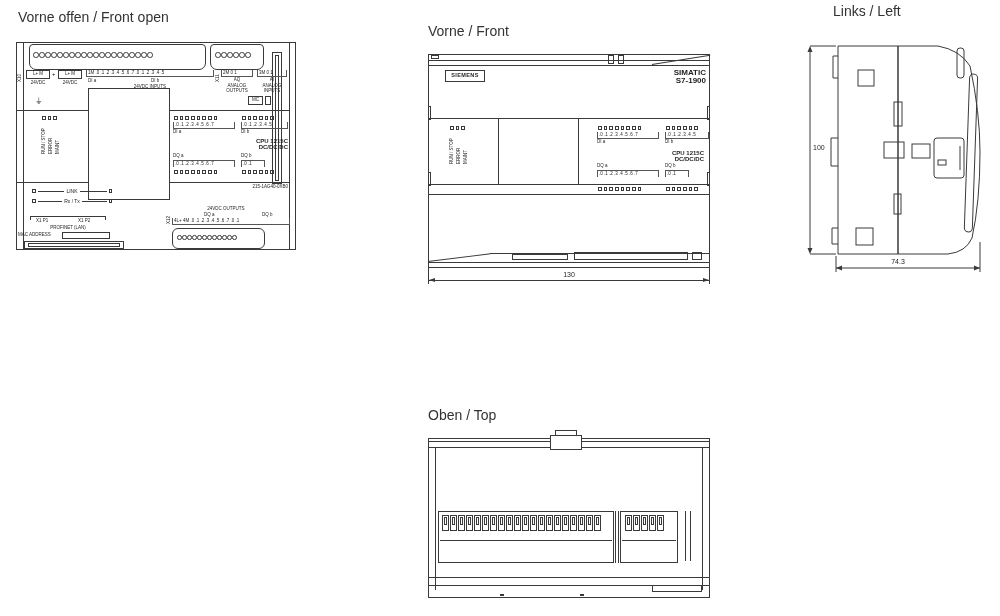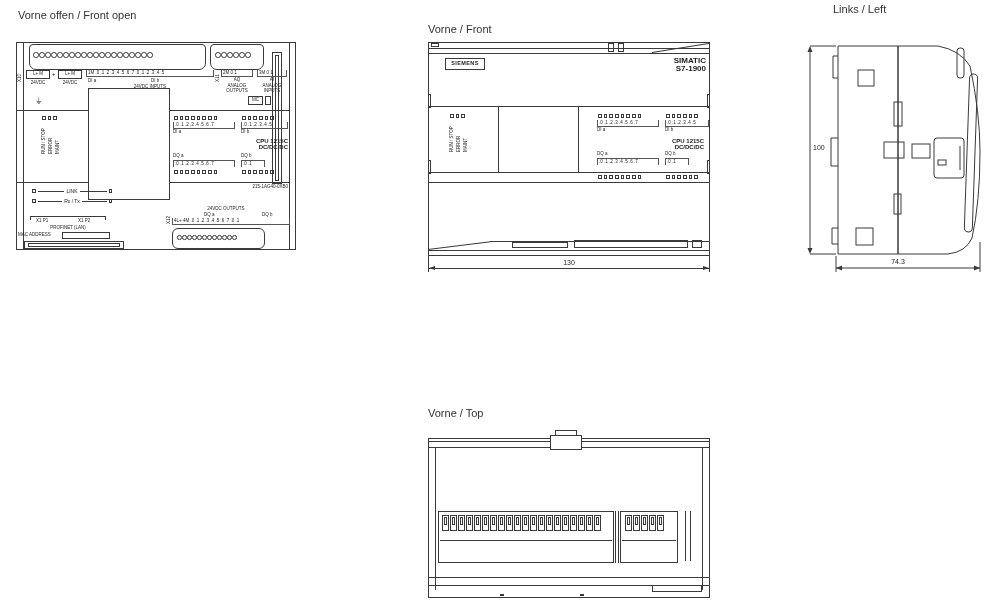--- a/index.html
+++ b/index.html
@@ -8,21 +8,21 @@
 .v{position:absolute}
 .bx{position:absolute;border:1px solid #3a3a3a}
 .ln{position:absolute;background:#3a3a3a}
 .t{position:absolute;font-size:6px;line-height:1.05;color:#1d1d1d;white-space:nowrap}
 .t45{font-size:4.5px}
 .w{white-space:normal;text-align:center;line-height:1.1}
 .vt{transform:rotate(-90deg);transform-origin:0 0}
 .b{font-weight:bold}
 .tr{text-align:right}
 .tc{text-align:center}
-.title{position:absolute;font-size:11px;color:#333;white-space:nowrap}
+.title{position:absolute;font-size:14px;color:#333;white-space:nowrap}
 .leds{position:absolute;display:flex;gap:2.2px}
 .leds i{width:3.5px;height:3.5px;border:1px solid #3a3a3a;flex:none}
 .circ{position:absolute;display:flex;align-items:center;gap:.5px}
 .circ i{width:5.5px;height:5.5px;border:1px solid #3a3a3a;border-radius:50%;flex:none}
 .circ.sm i{width:4.5px;height:4.5px}
 .br{position:absolute;border:1px solid #555;border-top:none;font-size:4.5px;white-space:nowrap;padding:0 1px;line-height:6px;height:7px;color:#1d1d1d}
 .br.up{border-top:1px solid #555;border-bottom:none}
 .term{position:absolute;display:flex;gap:1px}
 .term i{width:7px;height:16px;border:1px solid #3a3a3a;position:relative;flex:none}
 .term i::after{content:"";position:absolute;left:1px;right:1px;top:1px;height:6px;border:1px solid #3a3a3a}
@@ -34,21 +34,21 @@
 .arr.r{border-left:6px solid #3a3a3a}
 svg{position:absolute;overflow:visible}
 i{font-style:normal}
 </style>
 </head>
 <body>
 
 <div class="title" style="left:18px;top:9px">Vorne offen / Front open</div>
 <div class="title" style="left:428px;top:23px">Vorne / Front</div>
 <div class="title" style="left:833px;top:3px">Links / Left</div>
-<div class="title" style="left:428px;top:407px">Vorne / Top</div>
+<div class="title" style="left:428px;top:407px">Oben / Top</div>
 
 <div class="v" style="left:16px;top:42px;width:282px;height:212px">
   <div class="bx" style="left:0;top:0;width:280px;height:208px"></div>
   <div class="ln" style="left:7px;top:1px;width:1px;height:206px"></div>
   <div class="ln" style="left:273px;top:1px;width:1px;height:206px"></div>
 
   <div class="bx" style="left:13px;top:2px;width:177px;height:26px;border-radius:4px 4px 7px 7px"></div>
   <div class="circ" style="left:17px;top:10px">
       <i></i>
       <i></i>
@@ -212,21 +212,21 @@
       <i></i>
       <i></i>
       <i></i>
       <i></i>
       <i></i>
       <i></i>
       <i></i>
     </div>
 </div>
 
-<div class="v" style="left:428px;top:42px;width:284px;height:216px">
+<div class="v" style="left:428px;top:54px;width:284px;height:216px">
   <div class="bx" style="left:0;top:0;width:282px;height:214px"></div>
   <div class="ln" style="left:1px;top:6px;width:280px;height:1px"></div>
   <div class="ln" style="left:1px;top:11px;width:280px;height:1px"></div>
   <div class="bx" style="left:3px;top:1px;width:8px;height:4px"></div>
   <div class="bx" style="left:180px;top:1px;width:6px;height:9px"></div>
   <div class="bx" style="left:190px;top:1px;width:6px;height:9px"></div>
   <div class="ln" style="left:224px;top:10px;width:59px;height:1px;transform:rotate(-9deg);transform-origin:0 100%"></div>
 
   <div class="bx" style="left:17px;top:16px;width:40px;height:12px">
       <div class="t tc b" style="left:0;top:2px;width:38px;position:relative;letter-spacing:.4px;font-size:5.5px">SIEMENS</div>

